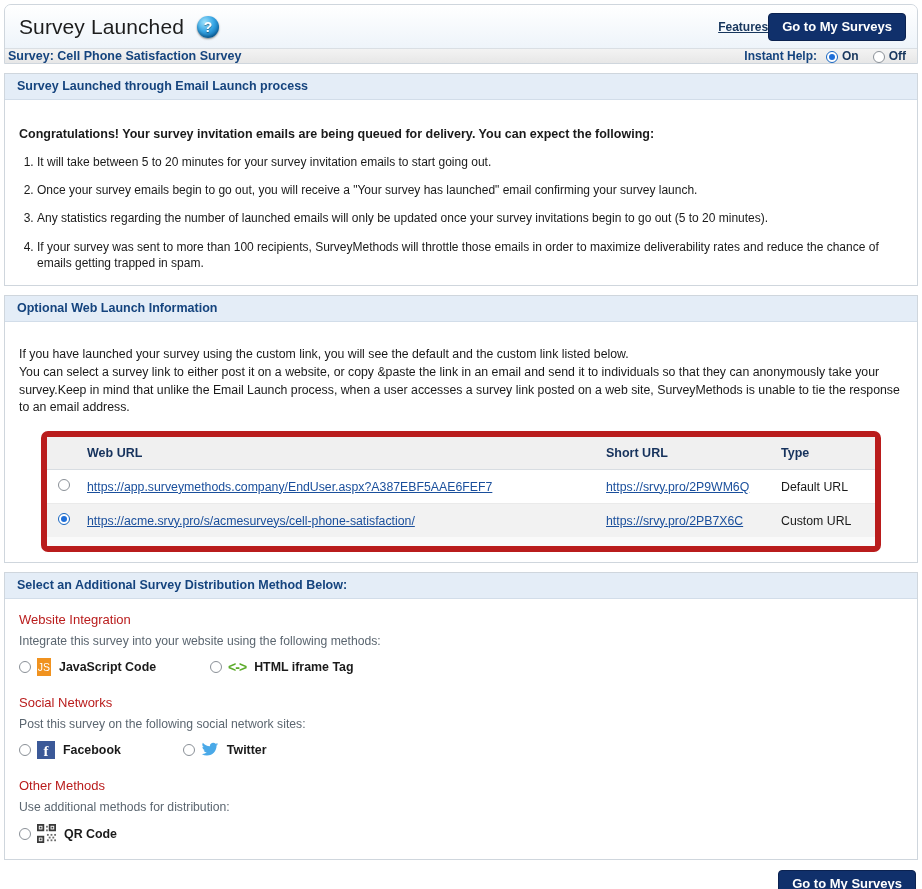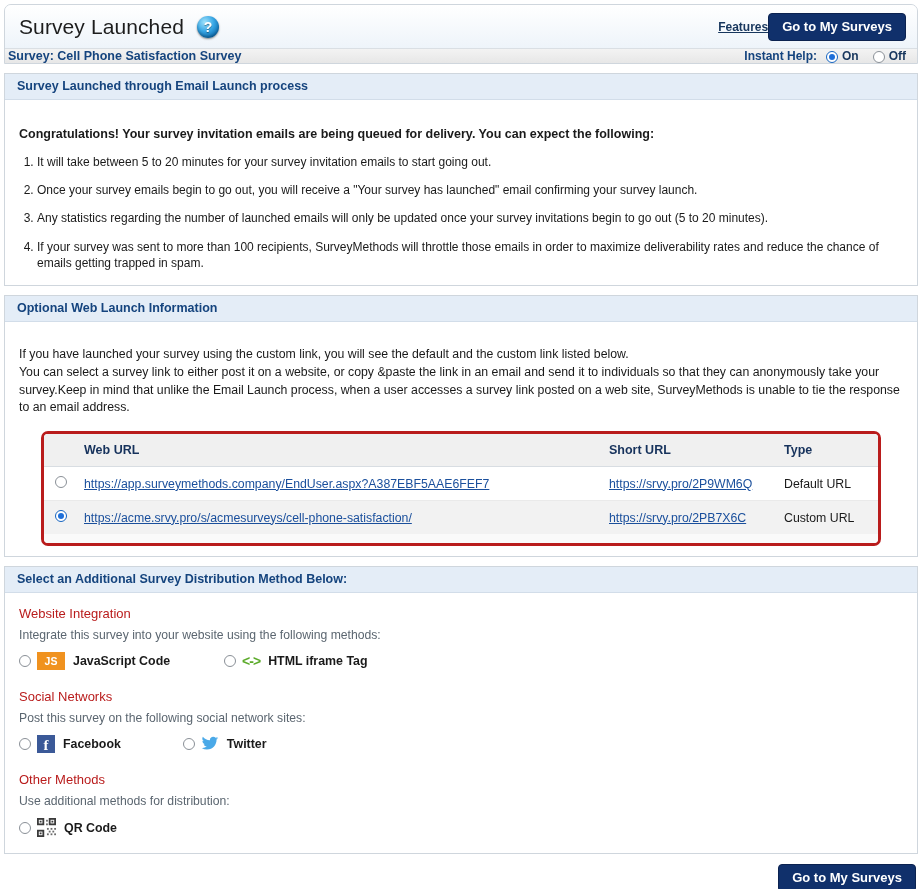--- a/index.html
+++ b/index.html
@@ -177,21 +177,21 @@
   .para {
     font-size: 12.3px;
     color: #1a1a1a;
     line-height: 1.45;
     margin: 0;
   }
 
   
   .url-table-wrap {
     margin: 14px 22px 4px 22px;
-    border: 3px solid #b91c1c;
+    border: 6px solid #b91c1c;
     border-radius: 7px;
     background: #fafafa;
     overflow: hidden;
   }
   table.urls {
     width: 100%;
     border-collapse: collapse;
     background: #ffffff;
   }
   table.urls thead th {
@@ -251,25 +251,25 @@
     white-space: nowrap;
   }
   .opt .oicon { margin-left: 6px; display: inline-flex; align-items: center; }
   .gap-1 { width: 54px; }
   .gap-2 { width: 62px; }
   .group { margin-bottom: 19px; }
   .group:last-child { margin-bottom: 0; }
 
   
   .ic-js {
-    width: 28px; height: 18px;
+    width: 14px; height: 18px;
     background: #f0921f;
     color: #ffffff;
     font-size: 10.5px;
-    font-weight: bold;
+    font-weight: normal;
     display: inline-flex;
     align-items: center;
     justify-content: center;
     font-family: "Liberation Sans", sans-serif;
   }
   .ic-iframe {
     color: #5cab2b;
     font-size: 14px;
     font-weight: bold;
     letter-spacing: -1px;

